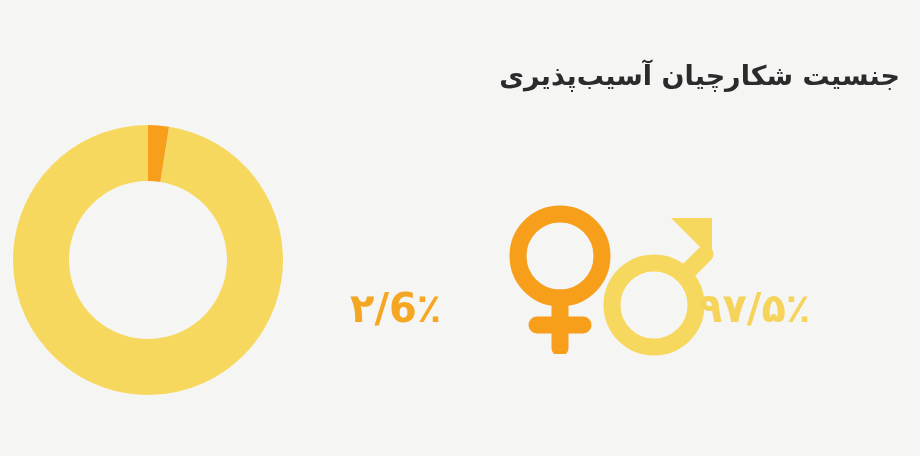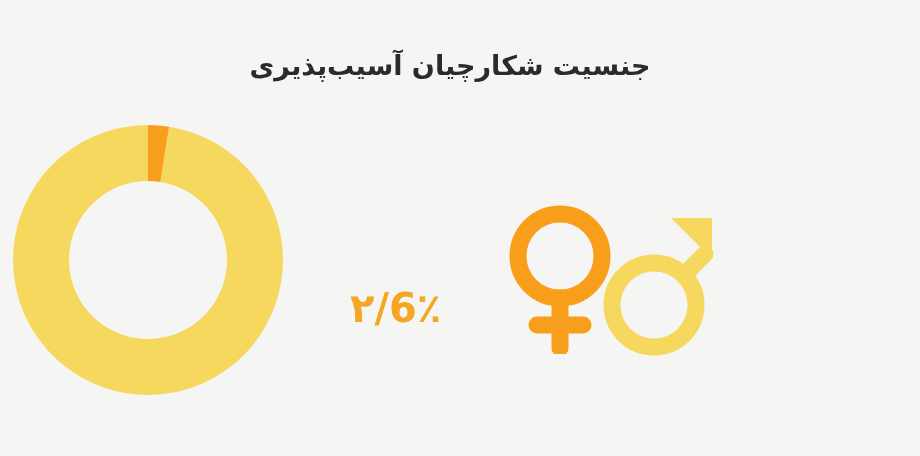--- a/index.html
+++ b/index.html
@@ -17,24 +17,24 @@
 
   #infographic {
     position: absolute;
     inset: 0;
     background: #f5f5f4;
   }
 
   
   .chart-title {
     position: absolute;
-    top: 48px;
+    top: 58px;
     left: 0;
     width: 900px;
-    text-align: center;
+    text-align: right;
     direction: rtl;
     color: #2b2b2b;
     font-size: 27px;
     font-weight: 600;
     letter-spacing: 0px;
     line-height: 1.35;
     white-space: nowrap;
   }
 
   
@@ -144,17 +144,18 @@
       <div class="icon-male">
         <svg viewBox="0 0 122 152" xmlns="http://www.w3.org/2000/svg">
           <g fill="none" stroke="#f7d85e" stroke-width="17" stroke-linecap="round" stroke-linejoin="round">
             <circle cx="52" cy="101" r="42"></circle>
             <line x1="82" y1="71" x2="103" y2="50"></line>
           </g>
           <path d="M69 14 L110 14 L110 55 L97 42 L82 27 Z" fill="#f7d85e"></path>
         </svg>
       </div>
 
+      <div class="pct pct-male">۹۷/۵٪</div>
 
     </div>
   </div>
 
 </div>
 
 </body></html>

